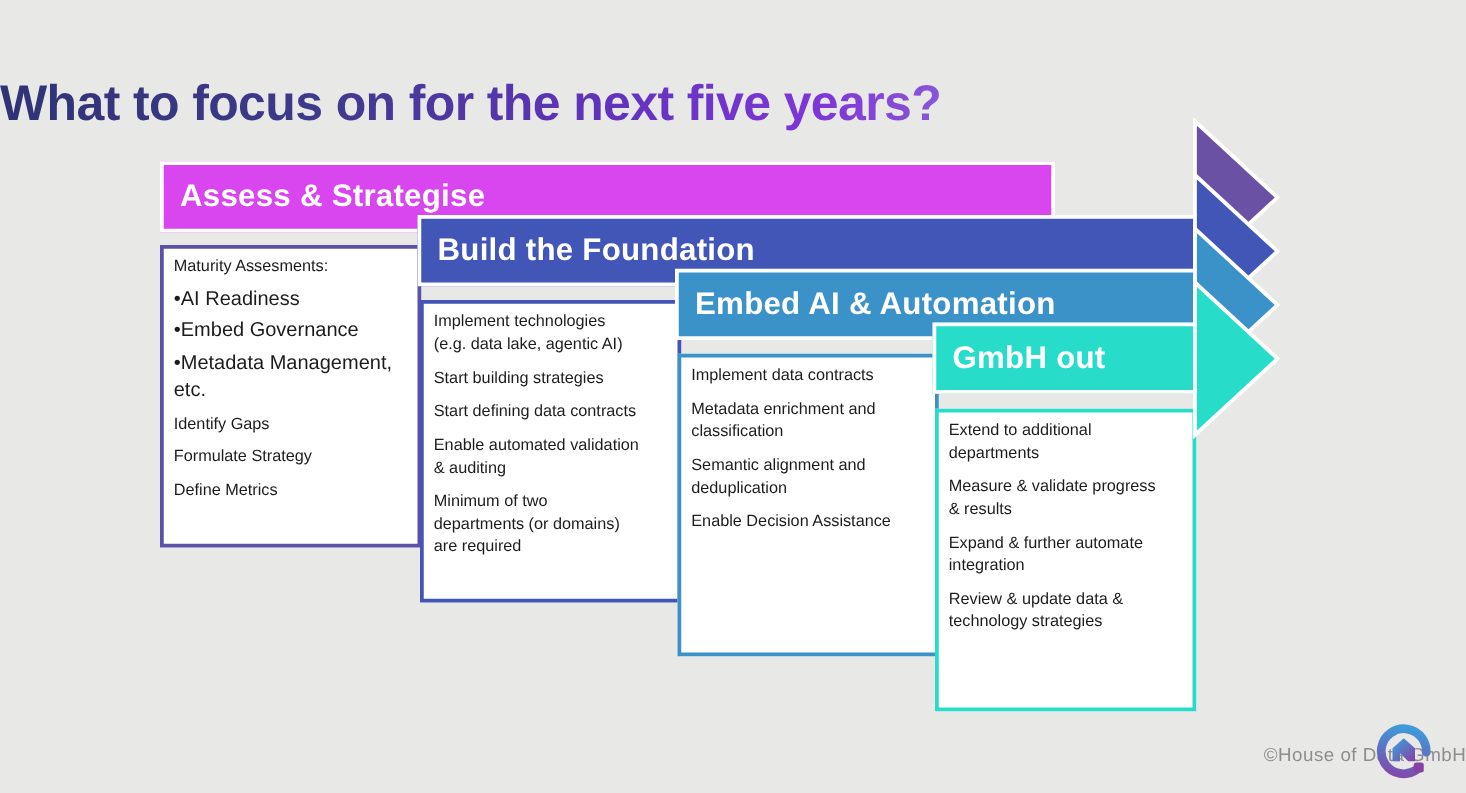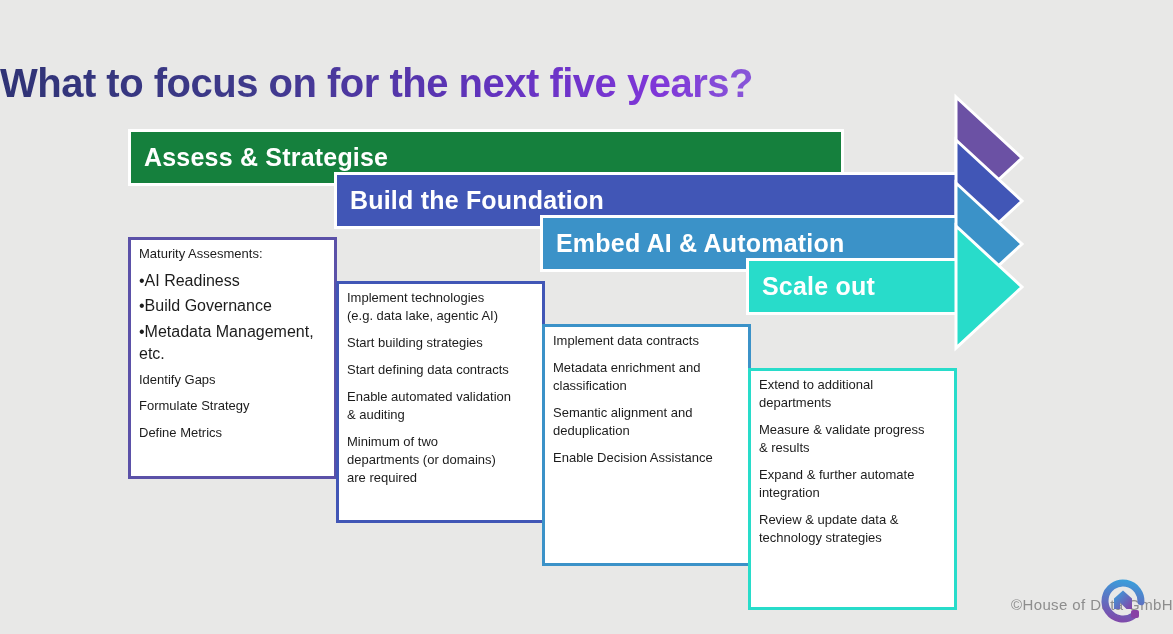--- a/index.html
+++ b/index.html
@@ -15,35 +15,35 @@
     background:linear-gradient(90deg,#2F3375 0%,#3F3A8C 22%,#6233BE 42%,#7F36D8 56%,#8A5ED8 66%,#6E9BDB 79%,#4FB3DF 89%,#2FD0DC 100%);
     -webkit-background-clip:text;background-clip:text;color:transparent;
   }
   
   .bar{
     position:absolute;height:57px;box-sizing:border-box;
     border:3px solid #ffffff;display:flex;align-items:center;
     color:#ffffff;font-size:25px;font-weight:600;padding-left:13px;
     letter-spacing:0.2px;white-space:nowrap;
   }
-  .bar0{left:128px;top:129px;width:716px;background:#15803d;z-index:21;}
+  .bar0{left:128px;top:129px;width:716px;background:#d946ef;z-index:21;}
   .bar1{left:334px;top:172px;width:624px;background:#4156B6;z-index:22;}
   .bar2{left:540px;top:215px;width:418px;background:#3B92C8;z-index:23;}
   .bar3{left:746px;top:258px;width:212px;background:#28DCCA;z-index:24;}
   
   .arrow{position:absolute;left:954px;width:72px;height:130px;}
   .arr0{top:93px;z-index:21;}
   .arr1{top:136px;z-index:22;}
   .arr2{top:179px;z-index:23;}
   .arr3{top:222px;z-index:24;}
   
   .box{
     position:absolute;width:209px;height:242px;background:#ffffff;
     border:3px solid;box-sizing:border-box;z-index:10;
-    padding:5px 8px 16px 8px;color:#1c1c1c;margin-top:41px;
+    padding:5px 8px 16px 8px;color:#1c1c1c;
   }
   .box0{left:128px;top:196px;border-color:#5B51A8;}
   .box1{left:336px;top:240px;border-color:#4156B6;}
   .box2{left:542px;top:283px;border-color:#3B92C8;}
   .box3{left:748px;top:327px;border-color:#28DCCA;}
   .bi{margin:0 0 9px 0;font-size:13px;line-height:1.38;font-weight:500;white-space:pre-line;}
   .bi.bullet{font-size:16px;line-height:1.4;margin:0 0 3px 0;}
   .bi.head{margin-bottom:7px;}
   .bi.after-bullets{margin-top:5px;}
   
@@ -64,21 +64,21 @@
 
     <div class="bar bar0">
       <span>Assess &amp; Strategise</span>
     </div>
     <svg class="arrow arr0" viewBox="0 0 72 130">
       <polygon points="2,4 68,65 2,126" fill="#6B51A4" stroke="#ffffff" stroke-width="3"></polygon>
     </svg>
     <div class="box box0">
       <p class="bi head">Maturity Assesments:</p>
       <p class="bi bullet">•AI Readiness</p>
-      <p class="bi bullet">•Build Governance</p>
+      <p class="bi bullet">•Embed Governance</p>
       <p class="bi bullet">•Metadata Management, etc.</p>
       <p class="bi after-bullets">Identify Gaps</p>
       <p class="bi">Formulate Strategy</p>
       <p class="bi">Define Metrics</p>
     </div>
 
     <div class="bar bar1">
       <span>Build the Foundation</span>
     </div>
     <svg class="arrow arr1" viewBox="0 0 72 130">
@@ -105,21 +105,21 @@
     <div class="box box2">
       <p class="bi">Implement data contracts</p>
       <p class="bi">Metadata enrichment and
 classification</p>
       <p class="bi">Semantic alignment and
 deduplication</p>
       <p class="bi">Enable Decision Assistance</p>
     </div>
 
     <div class="bar bar3">
-      <span>Scale out</span>
+      <span>GmbH out</span>
     </div>
     <svg class="arrow arr3" viewBox="0 0 72 130">
       <polygon points="2,4 68,65 2,126" fill="#28DCCA" stroke="#ffffff" stroke-width="3"></polygon>
     </svg>
     <div class="box box3">
       <p class="bi">Extend to additional
 departments</p>
       <p class="bi">Measure &amp; validate progress
 &amp; results</p>
       <p class="bi">Expand &amp; further automate

